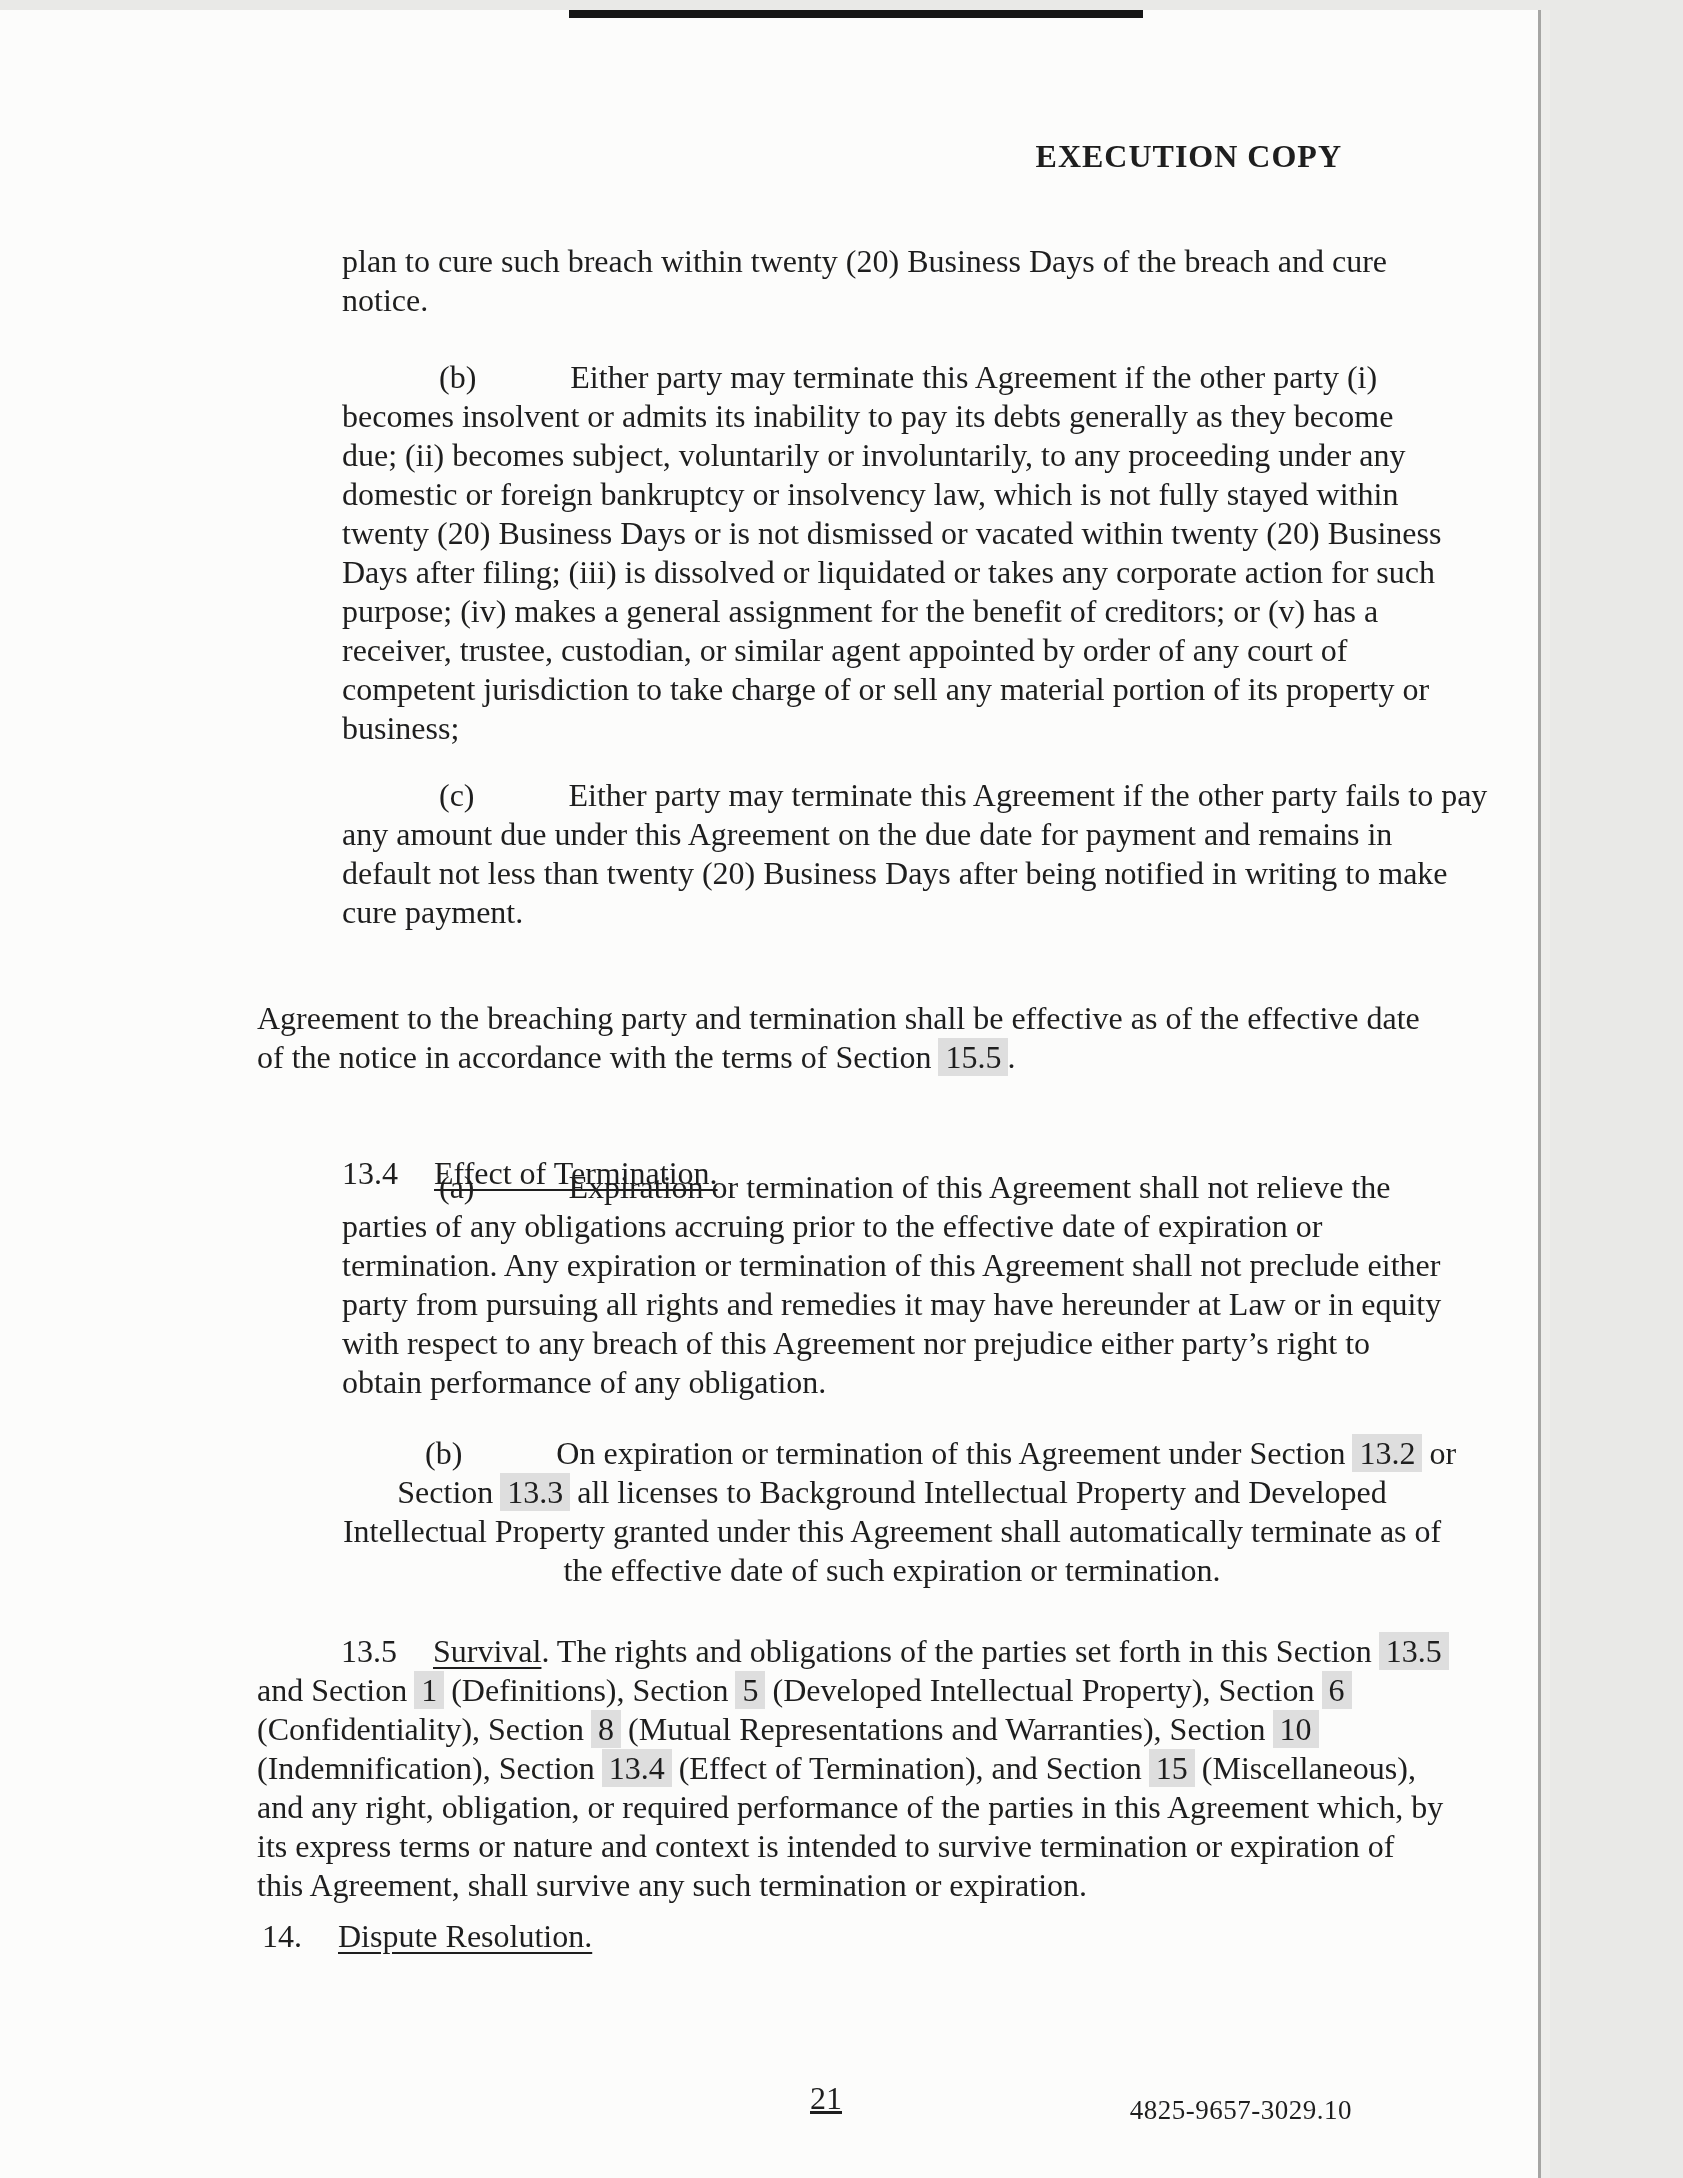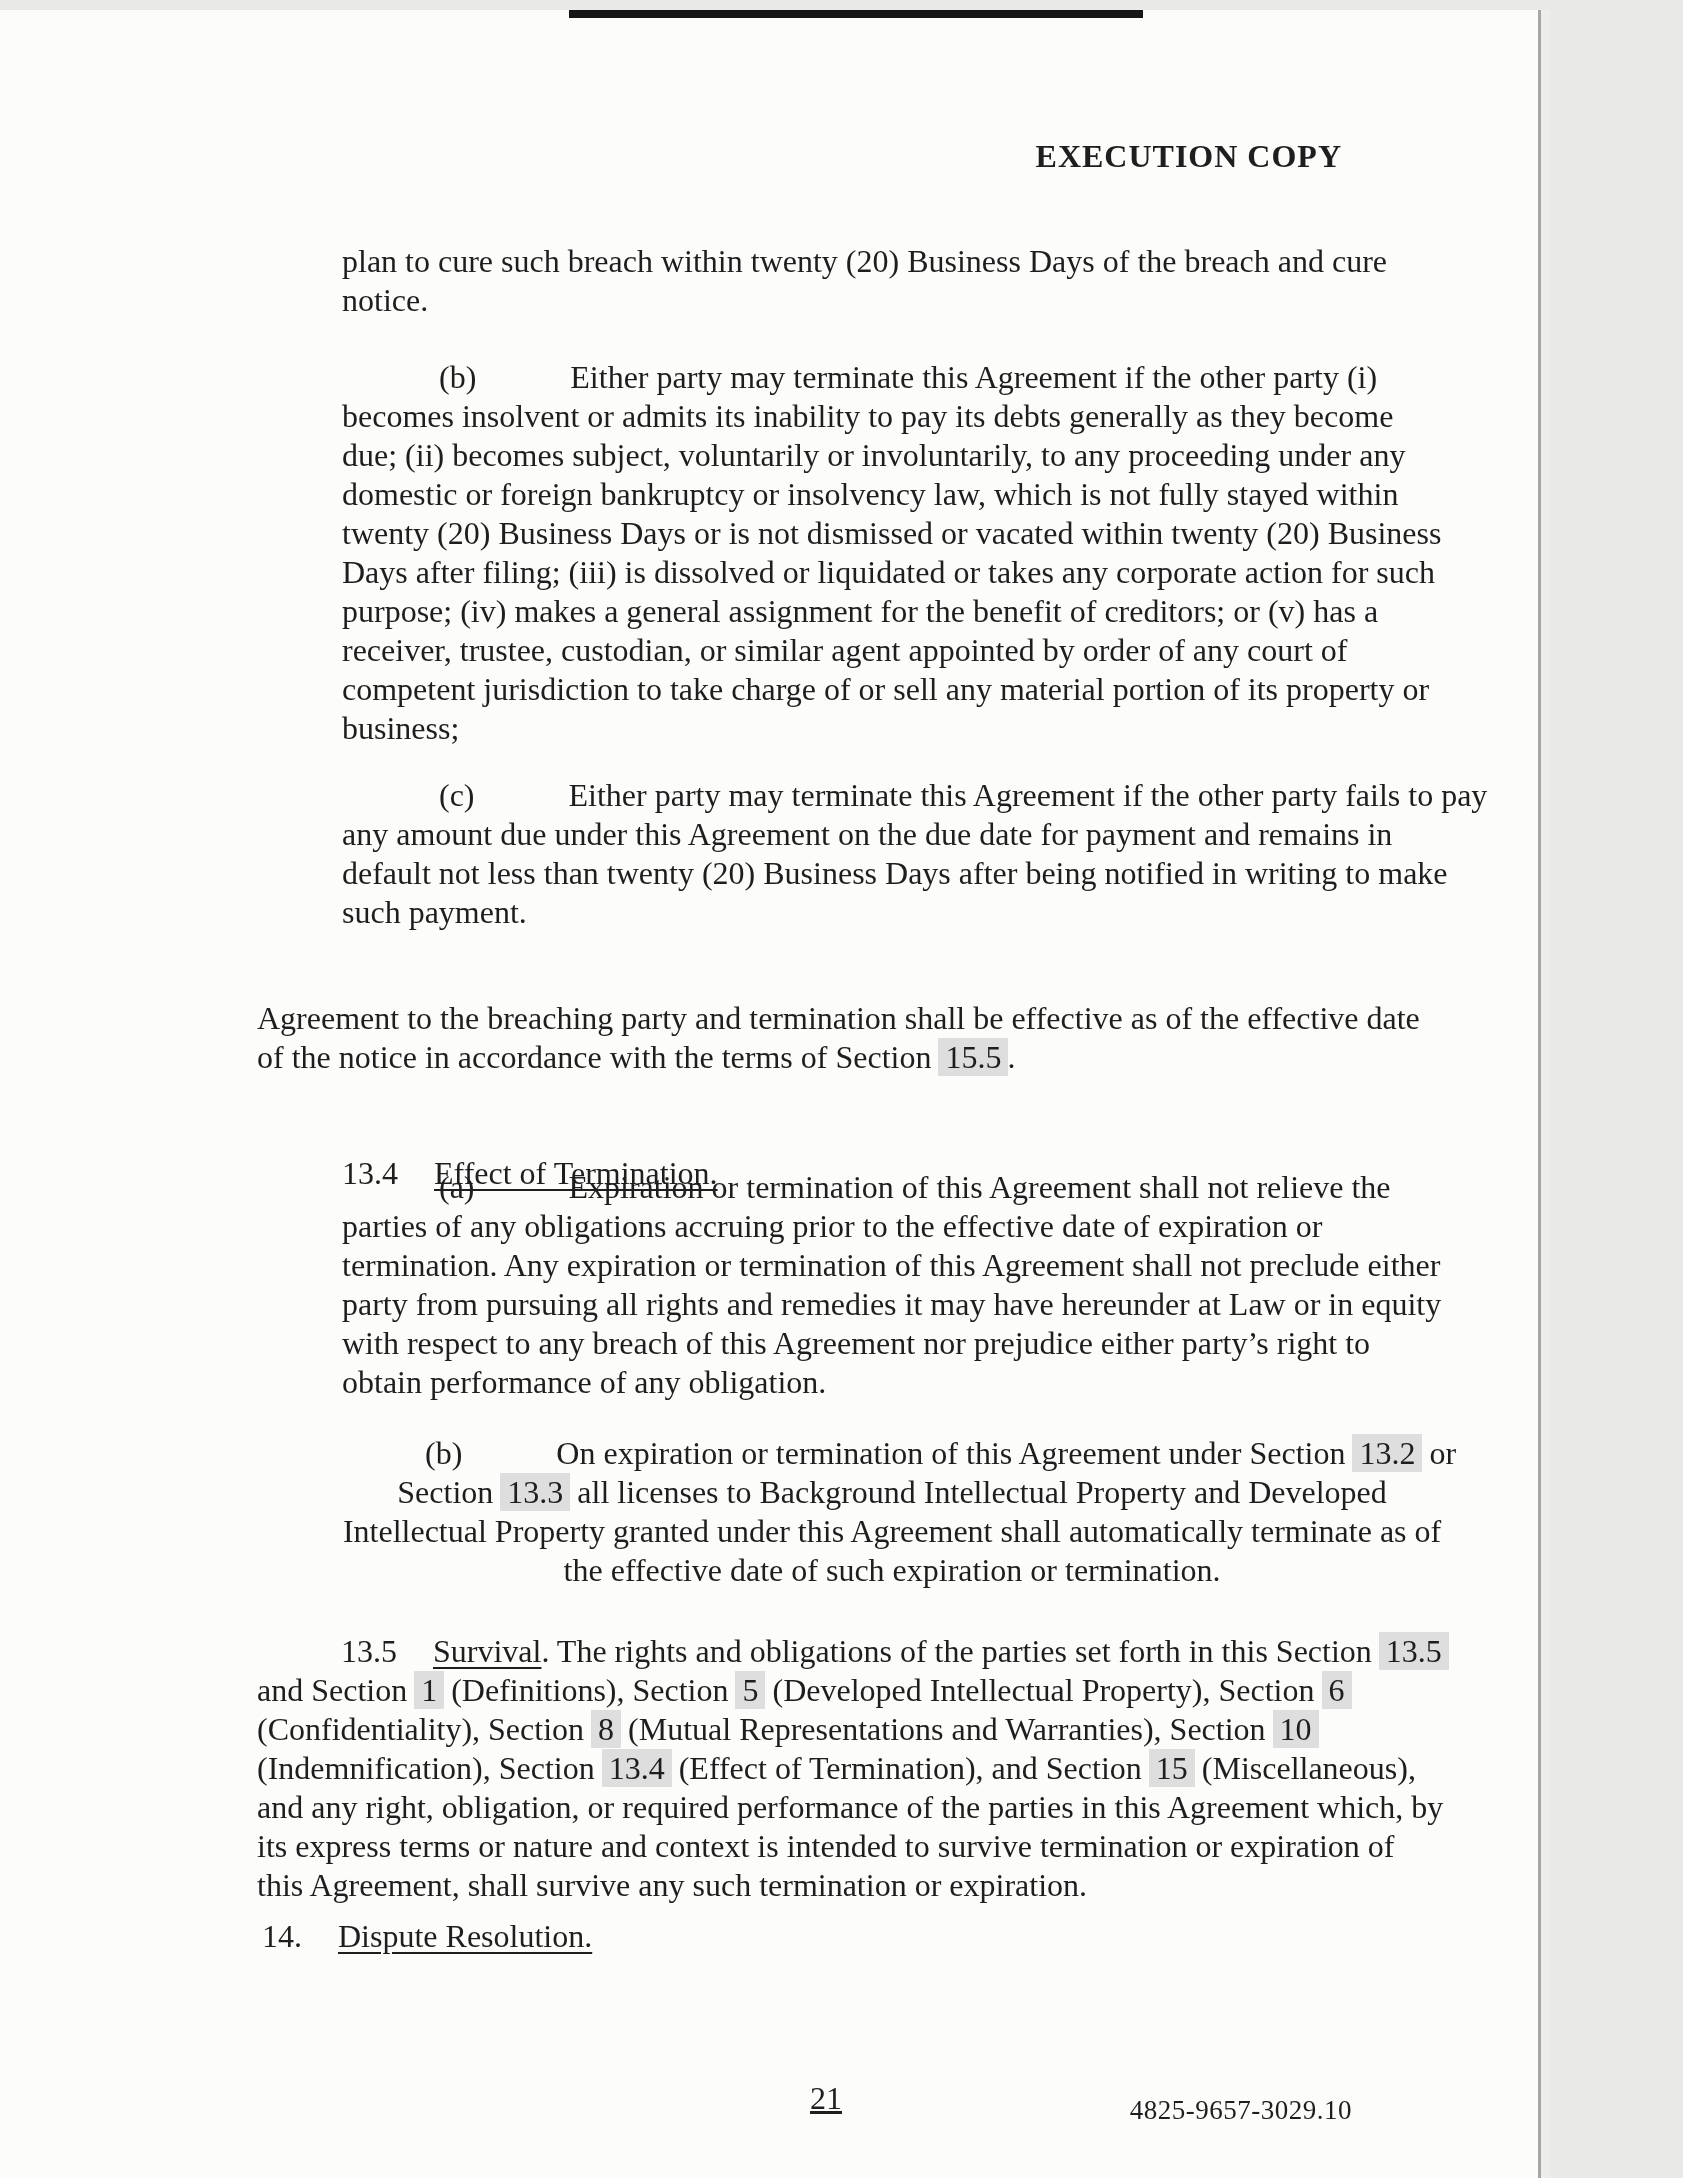--- a/index.html
+++ b/index.html
@@ -50,21 +50,21 @@
 
 <div class="page" style="--hl: #dedede; color: rgb(30, 30, 30);">
   <div class="scan-bar-top"></div>
   <div class="scan-edge-right"></div>
   <div class="scan-line-right"></div>
 
   <div class="header">EXECUTION COPY</div>
 
   <p class="blk pos-p1"><span>plan to cure such breach within twenty (20) Business Days of the breach and cure</span><br><span>notice.</span></p>
   <p class="blk pos-p2"><span>(b)</span><span class="tab tab-lg"></span><span>Either party may terminate this Agreement if the other party (i)</span><br><span>becomes insolvent or admits its inability to pay its debts generally as they become</span><br><span>due; (ii) becomes subject, voluntarily or involuntarily, to any proceeding under any</span><br><span>domestic or foreign bankruptcy or insolvency law, which is not fully stayed within</span><br><span>twenty (20) Business Days or is not dismissed or vacated within twenty (20) Business</span><br><span>Days after filing; (iii) is dissolved or liquidated or takes any corporate action for such</span><br><span>purpose; (iv) makes a general assignment for the benefit of creditors; or (v) has a</span><br><span>receiver, trustee, custodian, or similar agent appointed by order of any court of</span><br><span>competent jurisdiction to take charge of or sell any material portion of its property or</span><br><span>business;</span></p>
-  <p class="blk pos-p3"><span>(c)</span><span class="tab tab-lg"></span><span>Either party may terminate this Agreement if the other party fails to pay</span><br><span>any amount due under this Agreement on the due date for payment and remains in</span><br><span>default not less than twenty (20) Business Days after being notified in writing to make</span><br><span>such payment.</span></p>
+  <p class="blk pos-p3"><span>(c)</span><span class="tab tab-lg"></span><span>Either party may terminate this Agreement if the other party fails to pay</span><br><span>any amount due under this Agreement on the due date for payment and remains in</span><br><span>default not less than twenty (20) Business Days after being notified in writing to make</span><br><span>cure payment.</span></p>
   <p class="blk pos-p4"><br><span>Agreement to the breaching party and termination shall be effective as of the effective date</span><br><span>of the notice in accordance with the terms of Section </span><span class="hl">15.5</span><span>.</span></p>
   <p class="blk pos-h1"><span>13.4</span><span class="tab tab-sm"></span><span class="u">Effect of Termination.</span></p>
   <p class="blk pos-p5"><span>(a)</span><span class="tab tab-lg"></span><span>Expiration or termination of this Agreement shall not relieve the</span><br><span>parties of any obligations accruing prior to the effective date of expiration or</span><br><span>termination. Any expiration or termination of this Agreement shall not preclude either</span><br><span>party from pursuing all rights and remedies it may have hereunder at Law or in equity</span><br><span>with respect to any breach of this Agreement nor prejudice either party’s right to</span><br><span>obtain performance of any obligation.</span></p>
   <p class="blk pos-p6"><span>(b)</span><span class="tab tab-lg"></span><span>On expiration or termination of this Agreement under Section </span><span class="hl">13.2</span><span> or</span><br><span>Section </span><span class="hl">13.3</span><span> all licenses to Background Intellectual Property and Developed</span><br><span>Intellectual Property granted under this Agreement shall automatically terminate as of</span><br><span>the effective date of such expiration or termination.</span></p>
   <p class="blk pos-p7"><span>13.5</span><span class="tab tab-sm"></span><span class="u">Survival</span><span>. The rights and obligations of the parties set forth in this Section </span><span class="hl">13.5</span><br><span>and Section </span><span class="hl">1</span><span> (Definitions), Section </span><span class="hl">5</span><span> (Developed Intellectual Property), Section </span><span class="hl">6</span><br><span>(Confidentiality), Section </span><span class="hl">8</span><span> (Mutual Representations and Warranties), Section </span><span class="hl">10</span><br><span>(Indemnification), Section </span><span class="hl">13.4</span><span> (Effect of Termination), and Section </span><span class="hl">15</span><span> (Miscellaneous),</span><br><span>and any right, obligation, or required performance of the parties in this Agreement which, by</span><br><span>its express terms or nature and context is intended to survive termination or expiration of</span><br><span>this Agreement, shall survive any such termination or expiration.</span></p>
   <p class="blk pos-h2"><span>14.</span><span class="tab tab-sm"></span><span class="u">Dispute Resolution.</span></p>
 
   <div class="pageno">21</div>
   <div class="docno">4825-9657-3029.10</div>
 </div>

